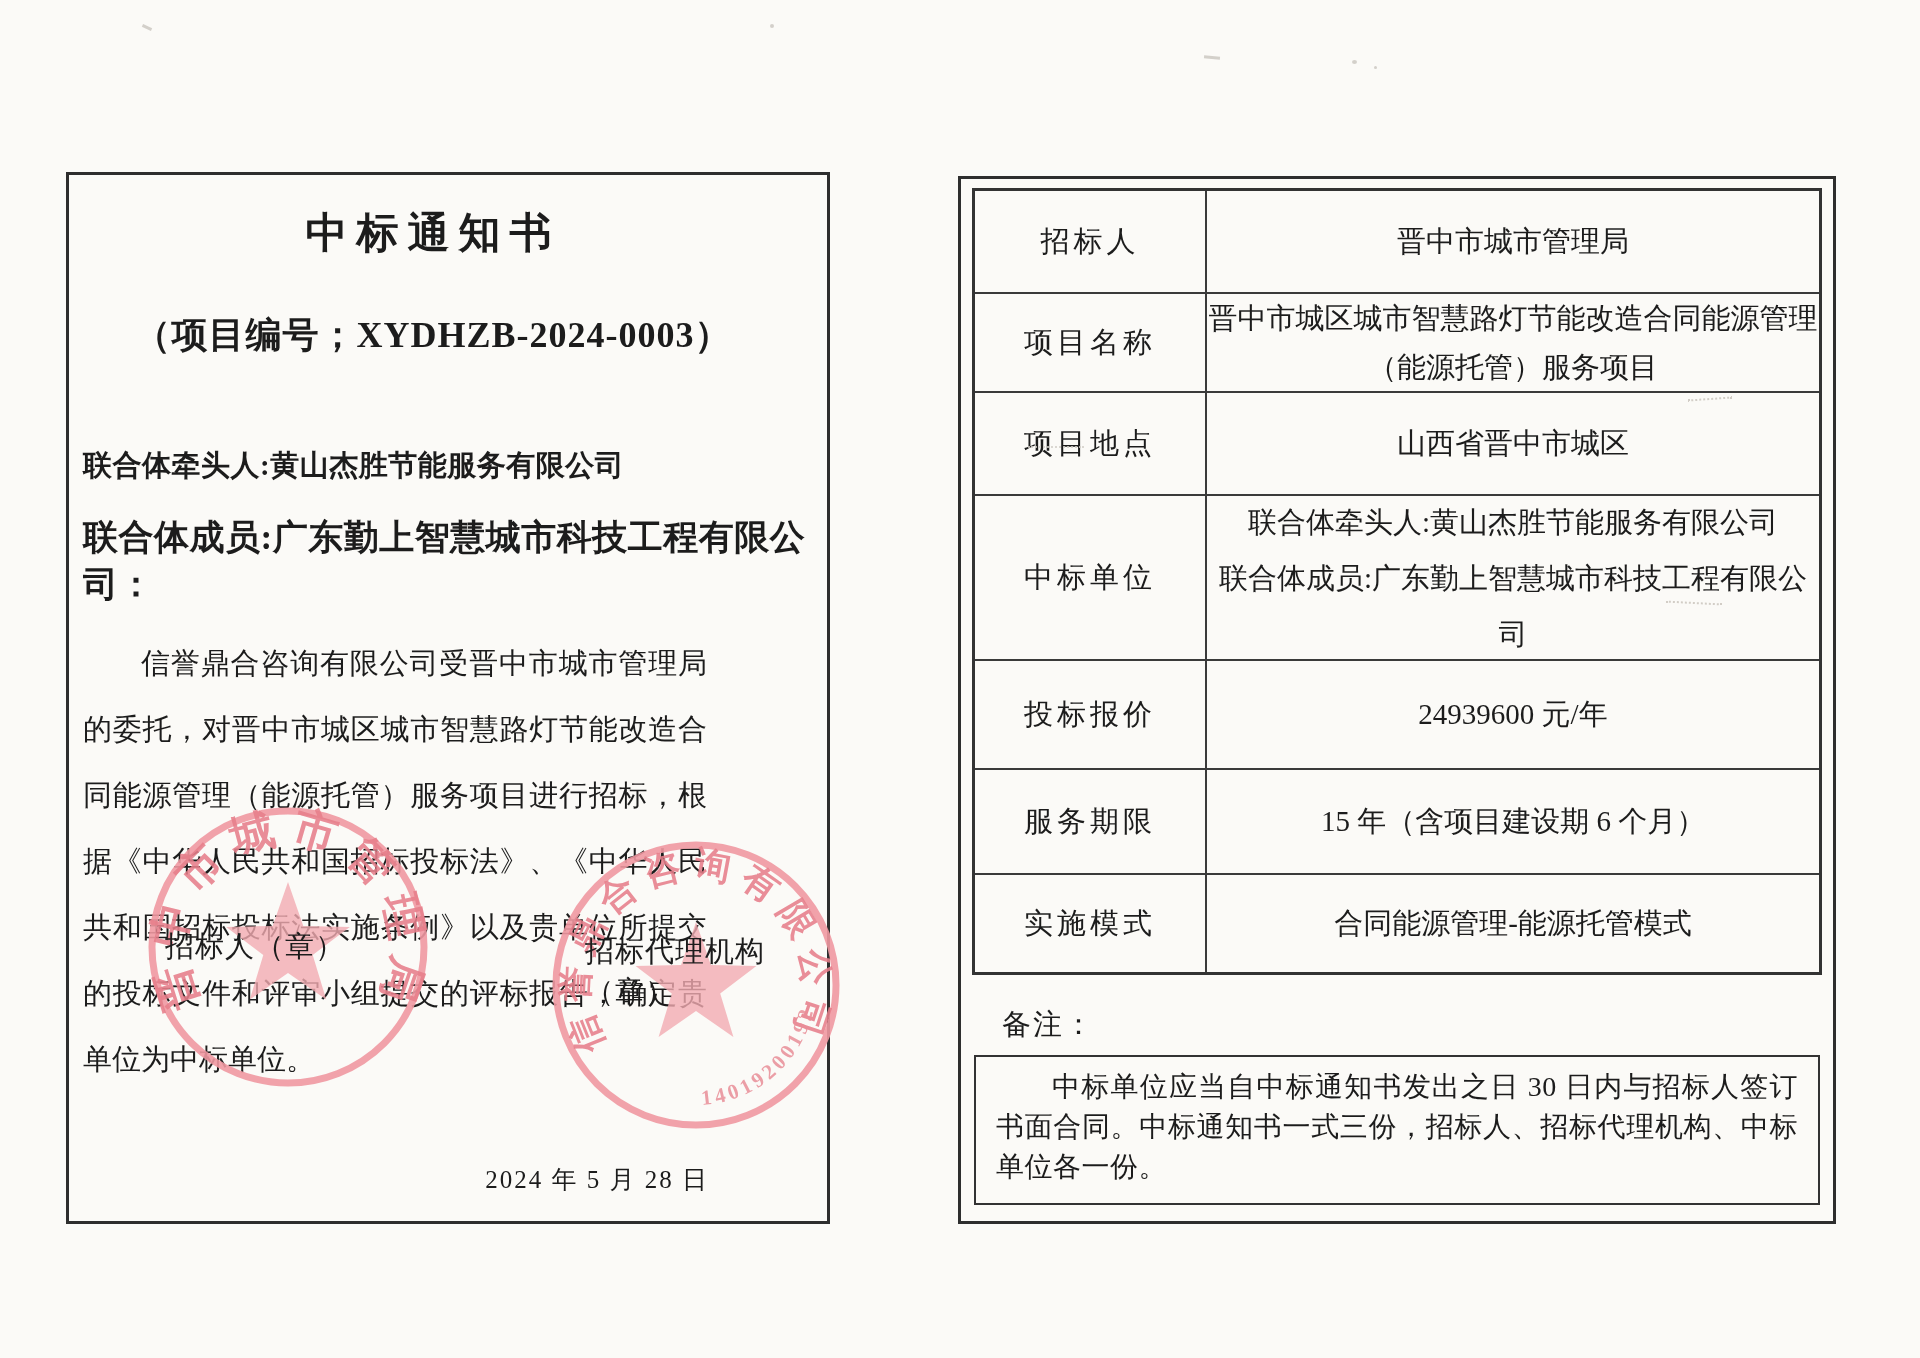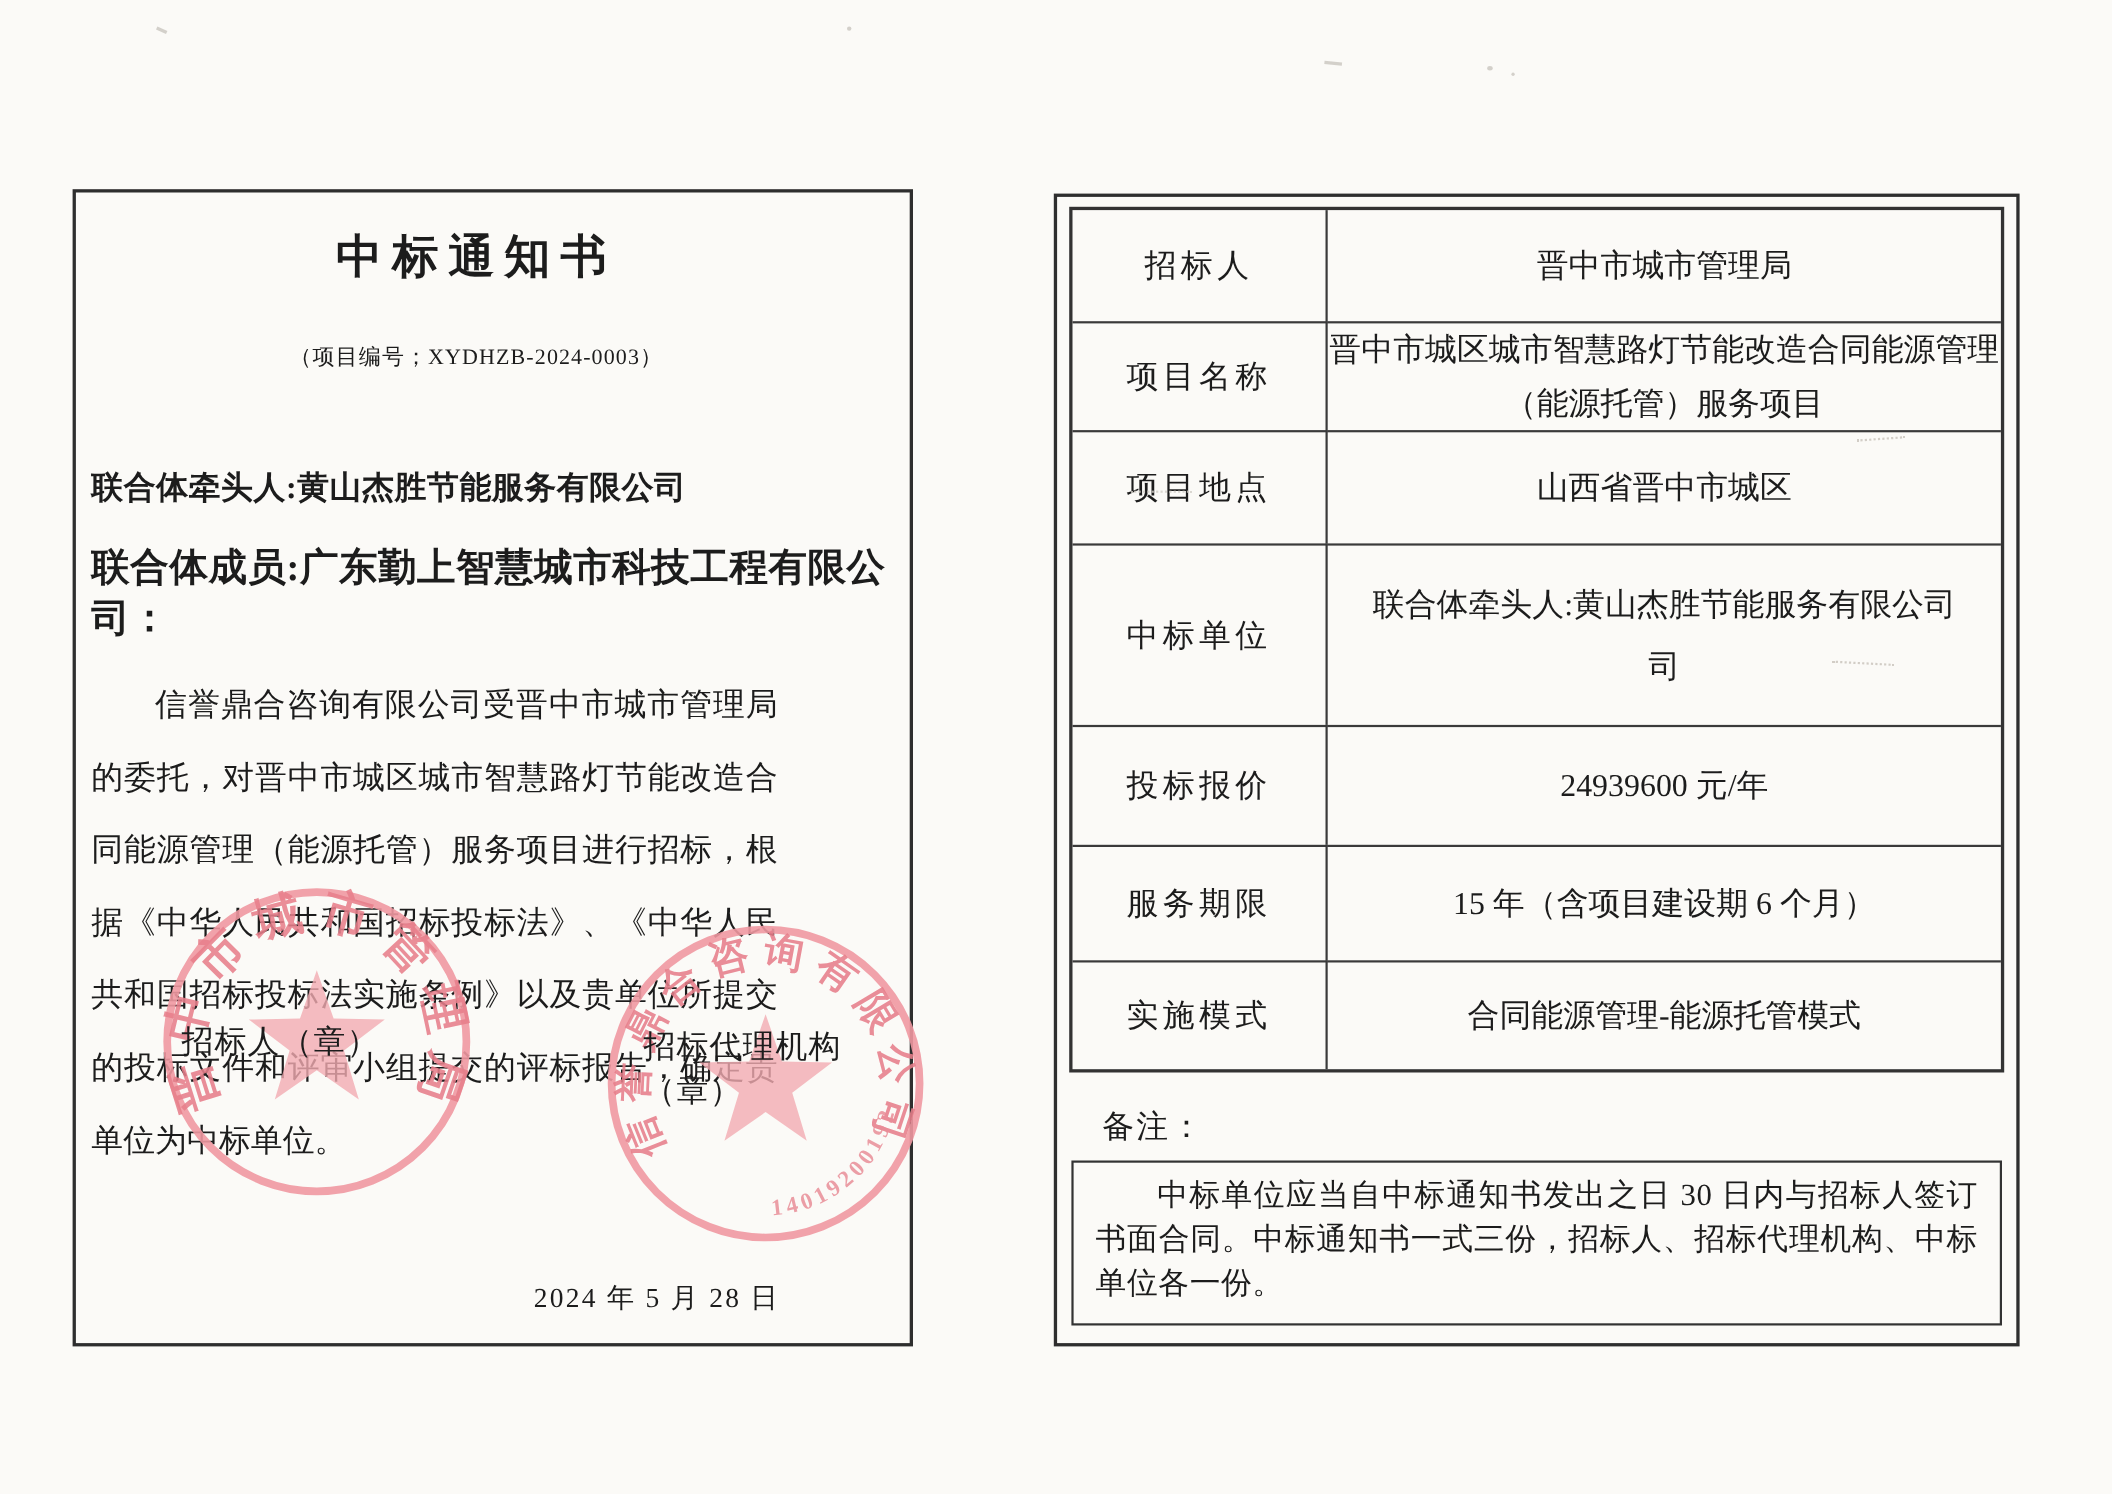--- a/index.html
+++ b/index.html
@@ -10,21 +10,21 @@
     color:#1c1c1c;
   }
   
   .left-page{
     position:absolute;left:66px;top:172px;width:764px;height:1052px;
     border:3px solid #2e2e2e;box-sizing:border-box;background:transparent;
   }
   .title{margin:30px 0 0 14px;width:700px;text-align:center;
     font-size:42px;font-weight:bold;letter-spacing:9px;}
   .subtitle{margin:50px 0 0 14px;width:700px;text-align:center;
-    font-size:20px;font-weight:normal;letter-spacing:1px;}
+    font-size:36px;font-weight:bold;letter-spacing:1px;}
   .lead-line{margin:86px 0 0 14px;font-size:29px;font-weight:bold;letter-spacing:.5px;}
   .member-line{margin:28px 0 0 14px;font-size:35px;font-weight:bold;letter-spacing:.5px;}
   .body-para{margin:22px 120px 0 14px;font-size:29px;line-height:66px;
     text-align:justify;text-indent:2em;}
   .stamp{position:absolute;pointer-events:none;}
   .stamp-bidder{left:69px;top:622px;}
   .stamp-agency{left:472px;top:655px;}
   .seal-label{position:absolute;font-size:29px;z-index:3;letter-spacing:1px;}
   .seal-label-bidder{left:96px;top:752px;}
   .seal-label-agency{left:516px;top:757px;}
@@ -132,20 +132,21 @@
       <div class="cell lbl">项目地点</div>
       <div class="cell val">
         <div class="vline">山西省晋中市城区</div>
       </div>
     </div>
 
     <div class="trow">
       <div class="cell lbl">中标单位</div>
       <div class="cell val lh3">
         <div class="vline">联合体牵头人:黄山杰胜节能服务有限公司</div>
+        <div class="vline">联合体成员:广东勤上智慧城市科技工程有限公</div>
         <div class="vline">司</div>
       </div>
     </div>
 
     <div class="trow">
       <div class="cell lbl">投标报价</div>
       <div class="cell val">
         <div class="vline">24939600 元/年</div>
       </div>
     </div>

